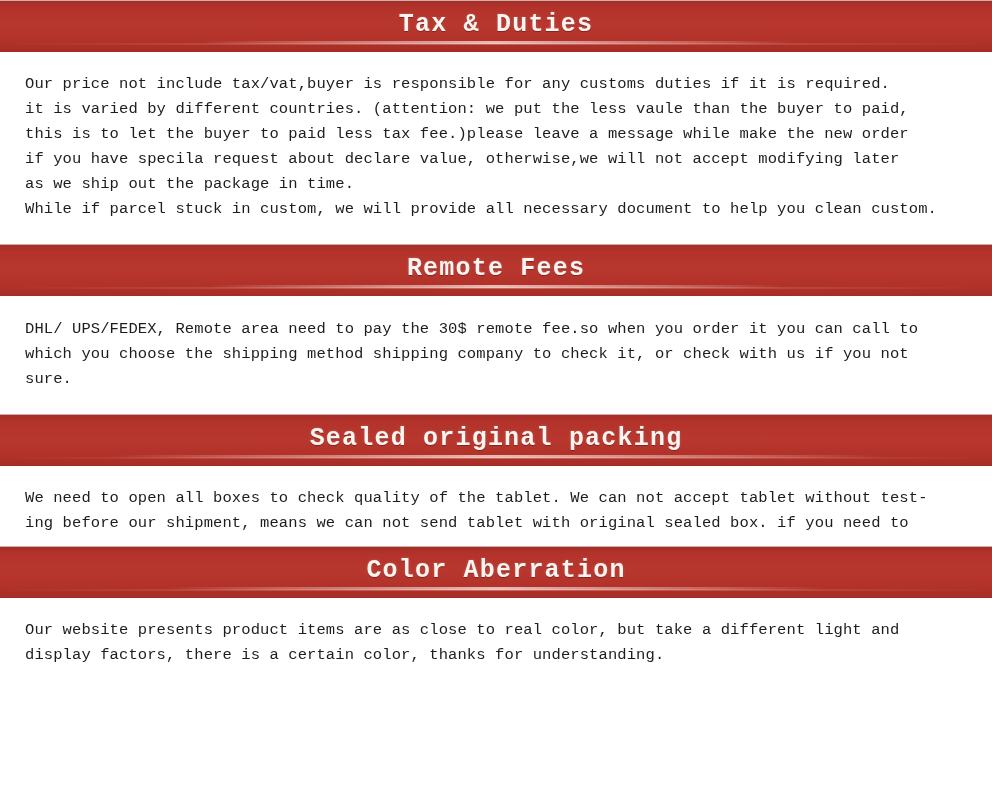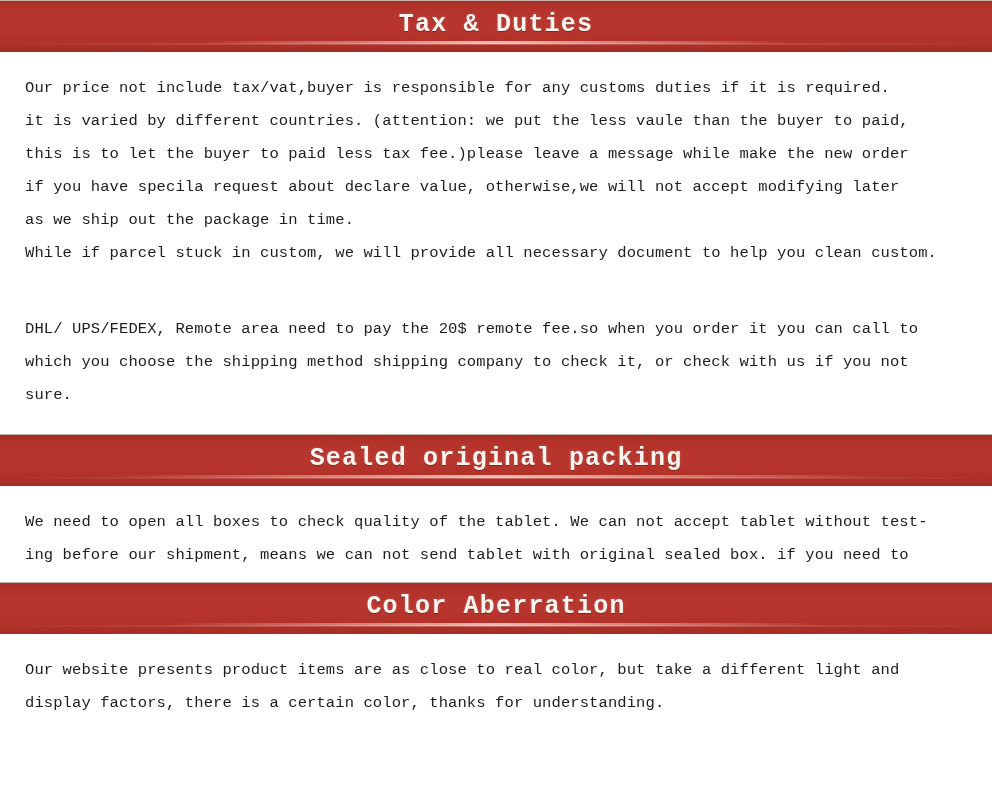--- a/index.html
+++ b/index.html
@@ -92,21 +92,21 @@
         rgba(255,224,216,0.16) 75%,
         rgba(255,220,212,0.0) 100%);
   }
 
   
   .body-text {
     padding: 20px 12px 16px 25px;
     color: #1d1d1d;
     font-family: "Liberation Mono", "DejaVu Sans Mono", monospace;
     font-size: 15.5px;
-    line-height: 33px;
+    line-height: 25px;
     letter-spacing: 0.1px;
     white-space: pre-wrap;
     word-break: normal;
   }
 
   .sp-tax       { padding-bottom: 22px; }
   .sp-remote    { padding-top: 21px; padding-bottom: 22px; }
   .sp-color     { padding-top: 20px; padding-bottom: 24px; }
   .sp-sealed    { padding-top: 20px; padding-bottom: 10px; }
 </style>
@@ -125,21 +125,28 @@
     </div>
     <div class="body-text sp-tax">Our price not include tax/vat,buyer is responsible for any customs duties if it is required.
 it is varied by different countries. (attention: we put the less vaule than the buyer to paid,
 this is to let the buyer to paid less tax fee.)please leave a message while make the new order
 if you have specila request about declare value, otherwise,we will not accept modifying later
 as we ship out the package in time.
 While if parcel stuck in custom, we will provide all necessary document to help you clean custom.</div>
   </div>
 
   <div class="section">
-    <div class="body-text sp-remote">DHL/ UPS/FEDEX, Remote area need to pay the 20$ remote fee.so when you order it you can call to
+    <div class="banner">
+      <div class="banner-streak"></div>
+      <div class="banner-inner">
+        <span class="banner-title">Remote Fees</span>
+        <div class="banner-underline"></div>
+      </div>
+    </div>
+    <div class="body-text sp-remote">DHL/ UPS/FEDEX, Remote area need to pay the 30$ remote fee.so when you order it you can call to
 which you choose the shipping method shipping company to check it, or check with us if you not
 sure.</div>
   </div>
 
   <div class="section">
     <div class="banner">
       <div class="banner-streak"></div>
       <div class="banner-inner">
         <span class="banner-title">Sealed original packing</span>
         <div class="banner-underline"></div>

